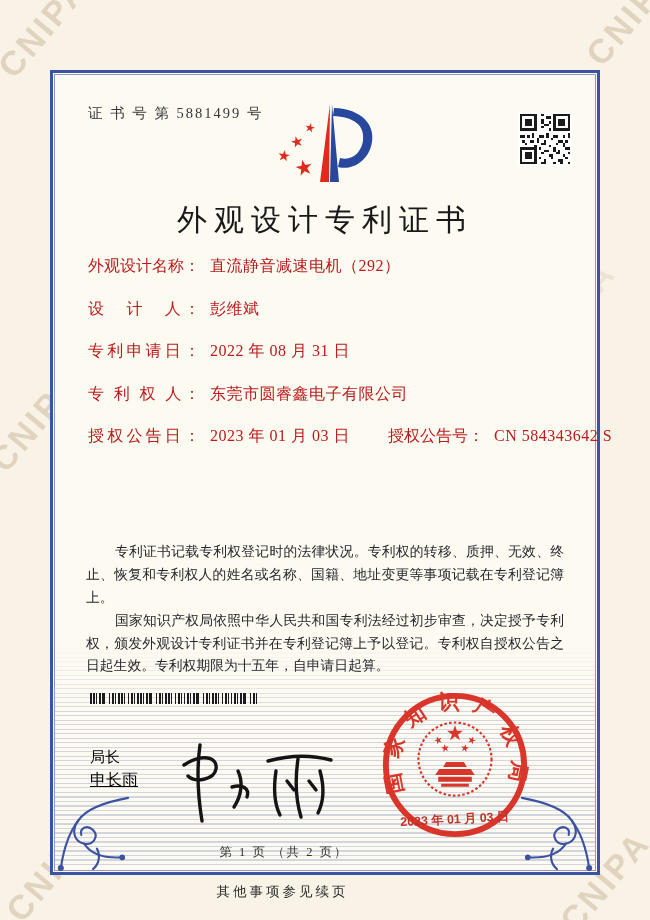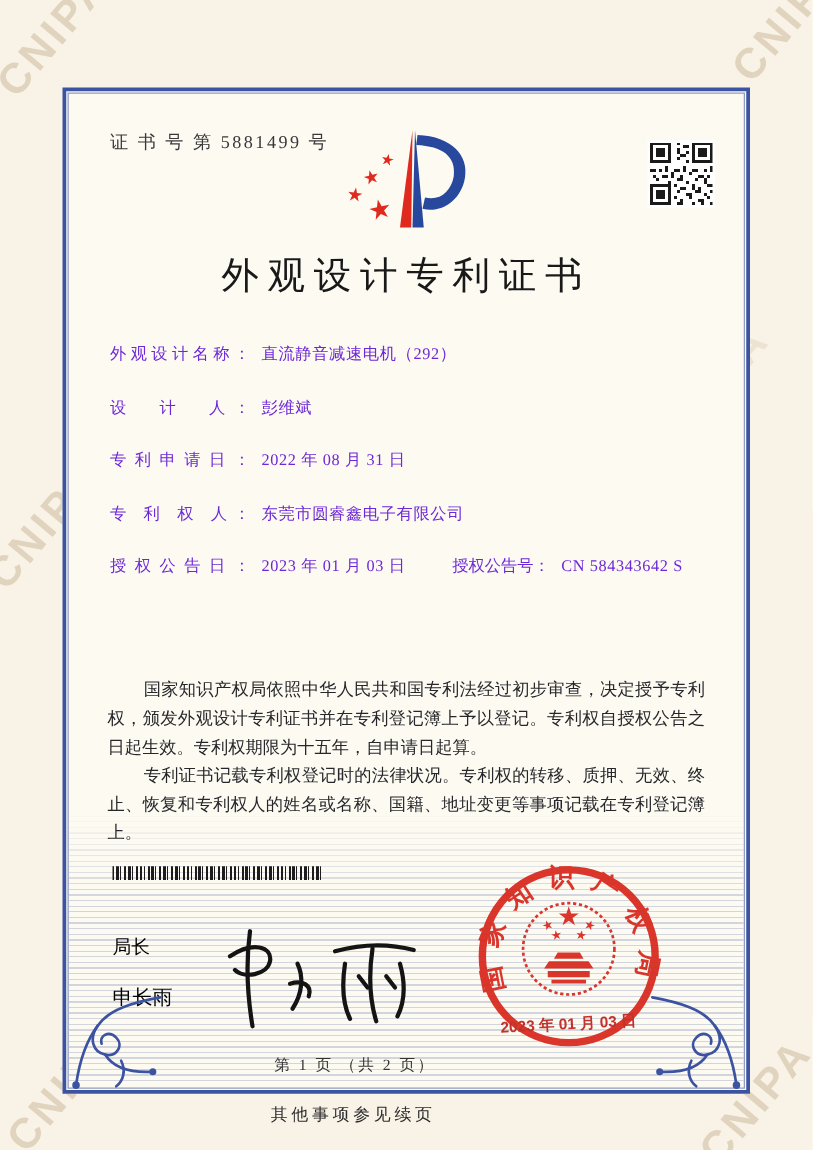--- a/index.html
+++ b/index.html
@@ -18,35 +18,35 @@
   
   .guilloche{position:absolute;left:55px;top:648px;width:540px;height:220px;
     background:repeating-linear-gradient(to bottom,rgba(113,127,176,.30) 0 1px,rgba(255,255,255,0) 1px 4.5px);
     -webkit-mask-image:linear-gradient(to bottom,transparent 0,#000 70px);
     mask-image:linear-gradient(to bottom,transparent 0,#000 70px);}
   .cert-no{position:absolute;left:88px;top:104px;font-size:14.5px;letter-spacing:2px;color:#38383a;}
   .logo{position:absolute;left:258px;top:98px;}
   .qr{position:absolute;left:518px;top:112px;background:#fff;padding:2px;}
   .title{position:absolute;left:0;top:200px;width:650px;text-align:center;
          font-size:30px;font-weight:normal;letter-spacing:7px;color:#191919;}
-  .fields{position:absolute;left:88px;top:274px;width:480px;font-size:13px;color:#6d28d9;}
+  .fields{position:absolute;left:88px;top:256px;width:480px;font-size:16px;color:#b91c1c;}
   .frow{height:21px;margin-bottom:21.5px;white-space:nowrap;}
   .flabel{display:inline-block;width:112px;text-align:justify;text-align-last:justify;
           -moz-text-align-last:justify;}
   .fvalue{margin-left:6px;letter-spacing:.5px;}
   .flabel2{display:inline-block;margin-left:34px;}
   .paras{position:absolute;left:86px;top:541px;width:478px;font-size:13.8px;
          line-height:1.66;color:#27272b;text-align:justify;}
   .paras p{margin:0;text-indent:2.1em;}
   .barcode{position:absolute;left:90px;top:693px;width:168px;height:11px;
     background:repeating-linear-gradient(90deg,#1c1c1e 0 1.5px,transparent 1.5px 3px,
       #1c1c1e 3px 5.2px,transparent 5.2px 6.2px,#1c1c1e 6.2px 7px,transparent 7px 9.4px);}
   .signer{position:absolute;left:90px;top:748px;font-size:15px;color:#000000;
           font-family:"Liberation Sans","DejaVu Sans",sans-serif;}
-  .signer .name{margin-top:21px;font-size:16px;}
+  .signer .name{margin-top:3px;font-size:16px;text-decoration:underline;}
   .signature{position:absolute;left:168px;top:735px;}
   .seal{position:absolute;left:376px;top:686px;}
   .flourish{position:absolute;width:78px;height:80px;}
   .flourish.bl{left:54px;top:793px;}
   .flourish.br{left:518px;top:793px;transform:scaleX(-1);}
   .pageinfo{position:absolute;left:50px;top:844px;width:468px;text-align:center;
             font-size:12.5px;letter-spacing:2px;color:#333;}
   .footnote{position:absolute;left:0;top:883px;width:565px;text-align:center;
             font-size:13.5px;letter-spacing:3px;color:#2b2b2b;}
 </style>
@@ -126,22 +126,22 @@
     </div>
     <div class="frow">
       <span class="flabel">授权公告日：</span>
       <span class="fvalue">2023 年 01 月 03 日</span>
       <span class="flabel2">授权公告号：</span>
       <span class="fvalue">CN 584343642 S</span>
     </div>
   </div>
 
   <div class="paras">
+    <p>专利证书记载专利权登记时的法律状况。专利权的转移、质押、无效、终止、恢复和专利权人的姓名或名称、国籍、地址变更等事项记载在专利登记簿上。</p>
     <p>国家知识产权局依照中华人民共和国专利法经过初步审查，决定授予专利权，颁发外观设计专利证书并在专利登记簿上予以登记。专利权自授权公告之日起生效。专利权期限为十五年，自申请日起算。</p>
-    <p>专利证书记载专利权登记时的法律状况。专利权的转移、质押、无效、终止、恢复和专利权人的姓名或名称、国籍、地址变更等事项记载在专利登记簿上。</p>
   </div>
 
   <div class="barcode"></div>
 
   <div class="signer">
     <div>局长</div>
     <div class="name">申长雨</div>
   </div>
 
   <svg class="signature" width="180" height="92" viewBox="0 0 180 92">

